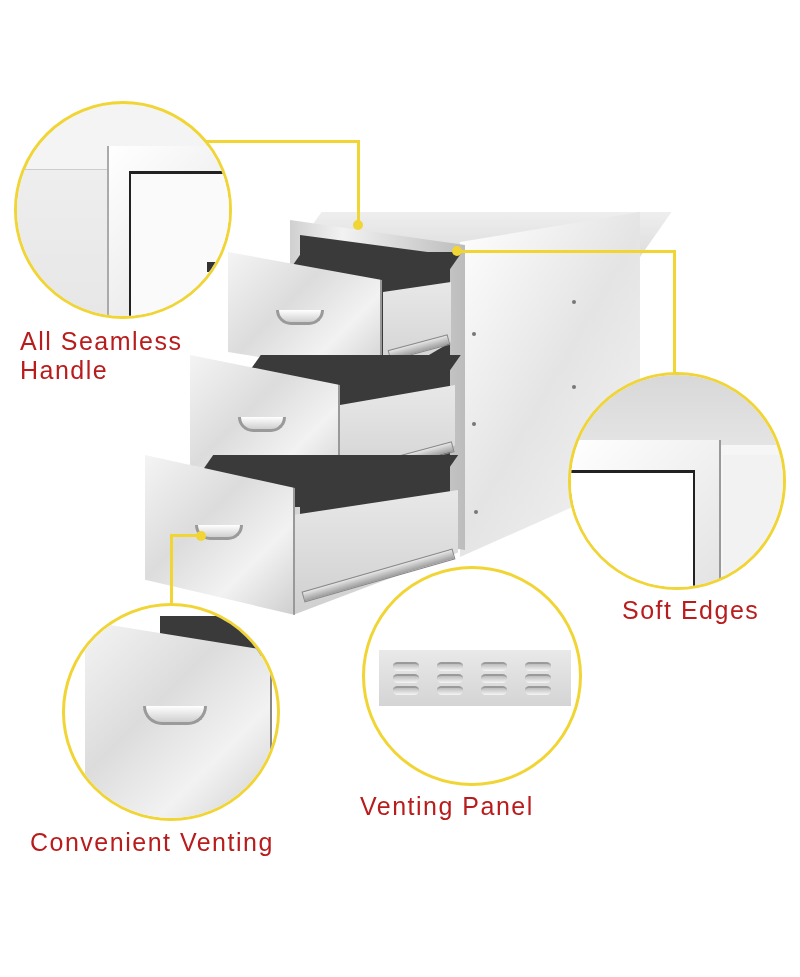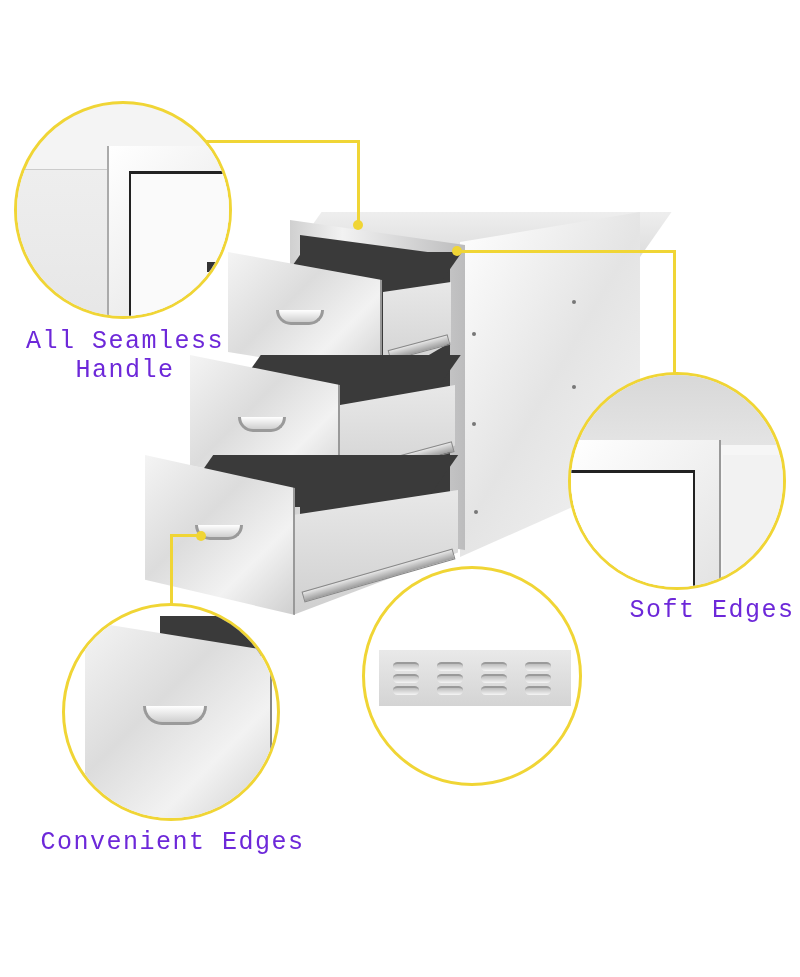--- a/index.html
+++ b/index.html
@@ -1,19 +1,19 @@
 <!DOCTYPE html>
 <html><head>
 <meta charset="utf-8">
 <style>
   html, body { margin:0; padding:0; background:#ffffff; }
   body { width:800px; height:977px; position:relative; overflow:hidden; font-family:"DejaVu Sans", sans-serif; }
   .abs { position:absolute; }
   .circle { position:absolute; border:3px solid #f0d535; border-radius:50%; overflow:hidden; background:#f7f7f7; box-sizing:border-box; }
-  .label { position:absolute; color:#6d28d9; font-size:25px; letter-spacing:1.5px; text-align:center; line-height:29px; font-family:Liberation Mono, monospace; }
+  .label { position:absolute; color:#b91c1c; font-size:25px; letter-spacing:1.5px; line-height:29px; font-family:Liberation Sans, sans-serif; }
   .line { position:absolute; background:#f0d535; }
   .dot { position:absolute; width:10px; height:10px; border-radius:50%; background:#f0d535; }
   .steel { background:linear-gradient(135deg,#f4f4f4 0%,#dcdcdc 40%,#f2f2f2 70%,#cfcfcf 100%); }
   .handle { position:absolute; height:12px; border-radius:0 0 40px 40px; border:3px solid #9a9a9a; border-top:none; background:linear-gradient(180deg,#fff,#cfcfcf); }
   .rail { position:absolute; height:9px; background:linear-gradient(180deg,#e6e6e6,#9d9d9d); border:1px solid #888; }
   .slot { position:absolute; width:26px; height:7px; border-radius:8px; background:linear-gradient(180deg,#bdbdbd,#f5f5f5); border-top:2px solid #9a9a9a; }
   .screw { position:absolute; width:4px; height:4px; border-radius:50%; background:#777; }
 </style>
 </head>
 <body>
@@ -87,33 +87,34 @@
 
 <div class="dot" style="left:196px;top:531px;"></div>
 <div class="line" style="left:170px;top:534px;width:30px;height:3px;"></div>
 <div class="line" style="left:170px;top:534px;width:3px;height:72px;"></div>
 <div class="circle" style="left:62px;top:603px;width:218px;height:218px;background:#ffffff;">
   <div class="abs" style="left:95px;top:10px;width:130px;height:40px;background:#3a3a3a;"></div>
   <div class="abs steel" style="left:20px;top:15px;width:185px;height:200px;clip-path:polygon(0 0,100% 30px,100% 100%,0 100%);border-right:2px solid #888;"></div>
   <div class="handle" style="left:78px;top:100px;width:58px;height:16px;"></div>
 </div>
 <div class="label" style="left:30px;top:828px;width:285px;">
-  <div>Convenient Edges</div>
+  <div>Convenient Venting</div>
 </div>
 
 <div class="circle" style="left:362px;top:566px;width:220px;height:220px;background:#ffffff;">
   <div class="abs" style="left:14px;top:81px;width:192px;height:56px;background:linear-gradient(180deg,#e9e9e9,#d4d4d4);">
     <div class="slot" style="left:14px;top:12px;"></div>
     <div class="slot" style="left:58px;top:12px;"></div>
     <div class="slot" style="left:102px;top:12px;"></div>
     <div class="slot" style="left:146px;top:12px;"></div>
     <div class="slot" style="left:14px;top:24px;"></div>
     <div class="slot" style="left:58px;top:24px;"></div>
     <div class="slot" style="left:102px;top:24px;"></div>
     <div class="slot" style="left:146px;top:24px;"></div>
     <div class="slot" style="left:14px;top:36px;"></div>
     <div class="slot" style="left:58px;top:36px;"></div>
     <div class="slot" style="left:102px;top:36px;"></div>
     <div class="slot" style="left:146px;top:36px;"></div>
   </div>
 </div>
 <div class="label" style="left:360px;top:792px;width:225px;">
+  <div>Venting Panel</div>
 </div>
 
 </body></html>

